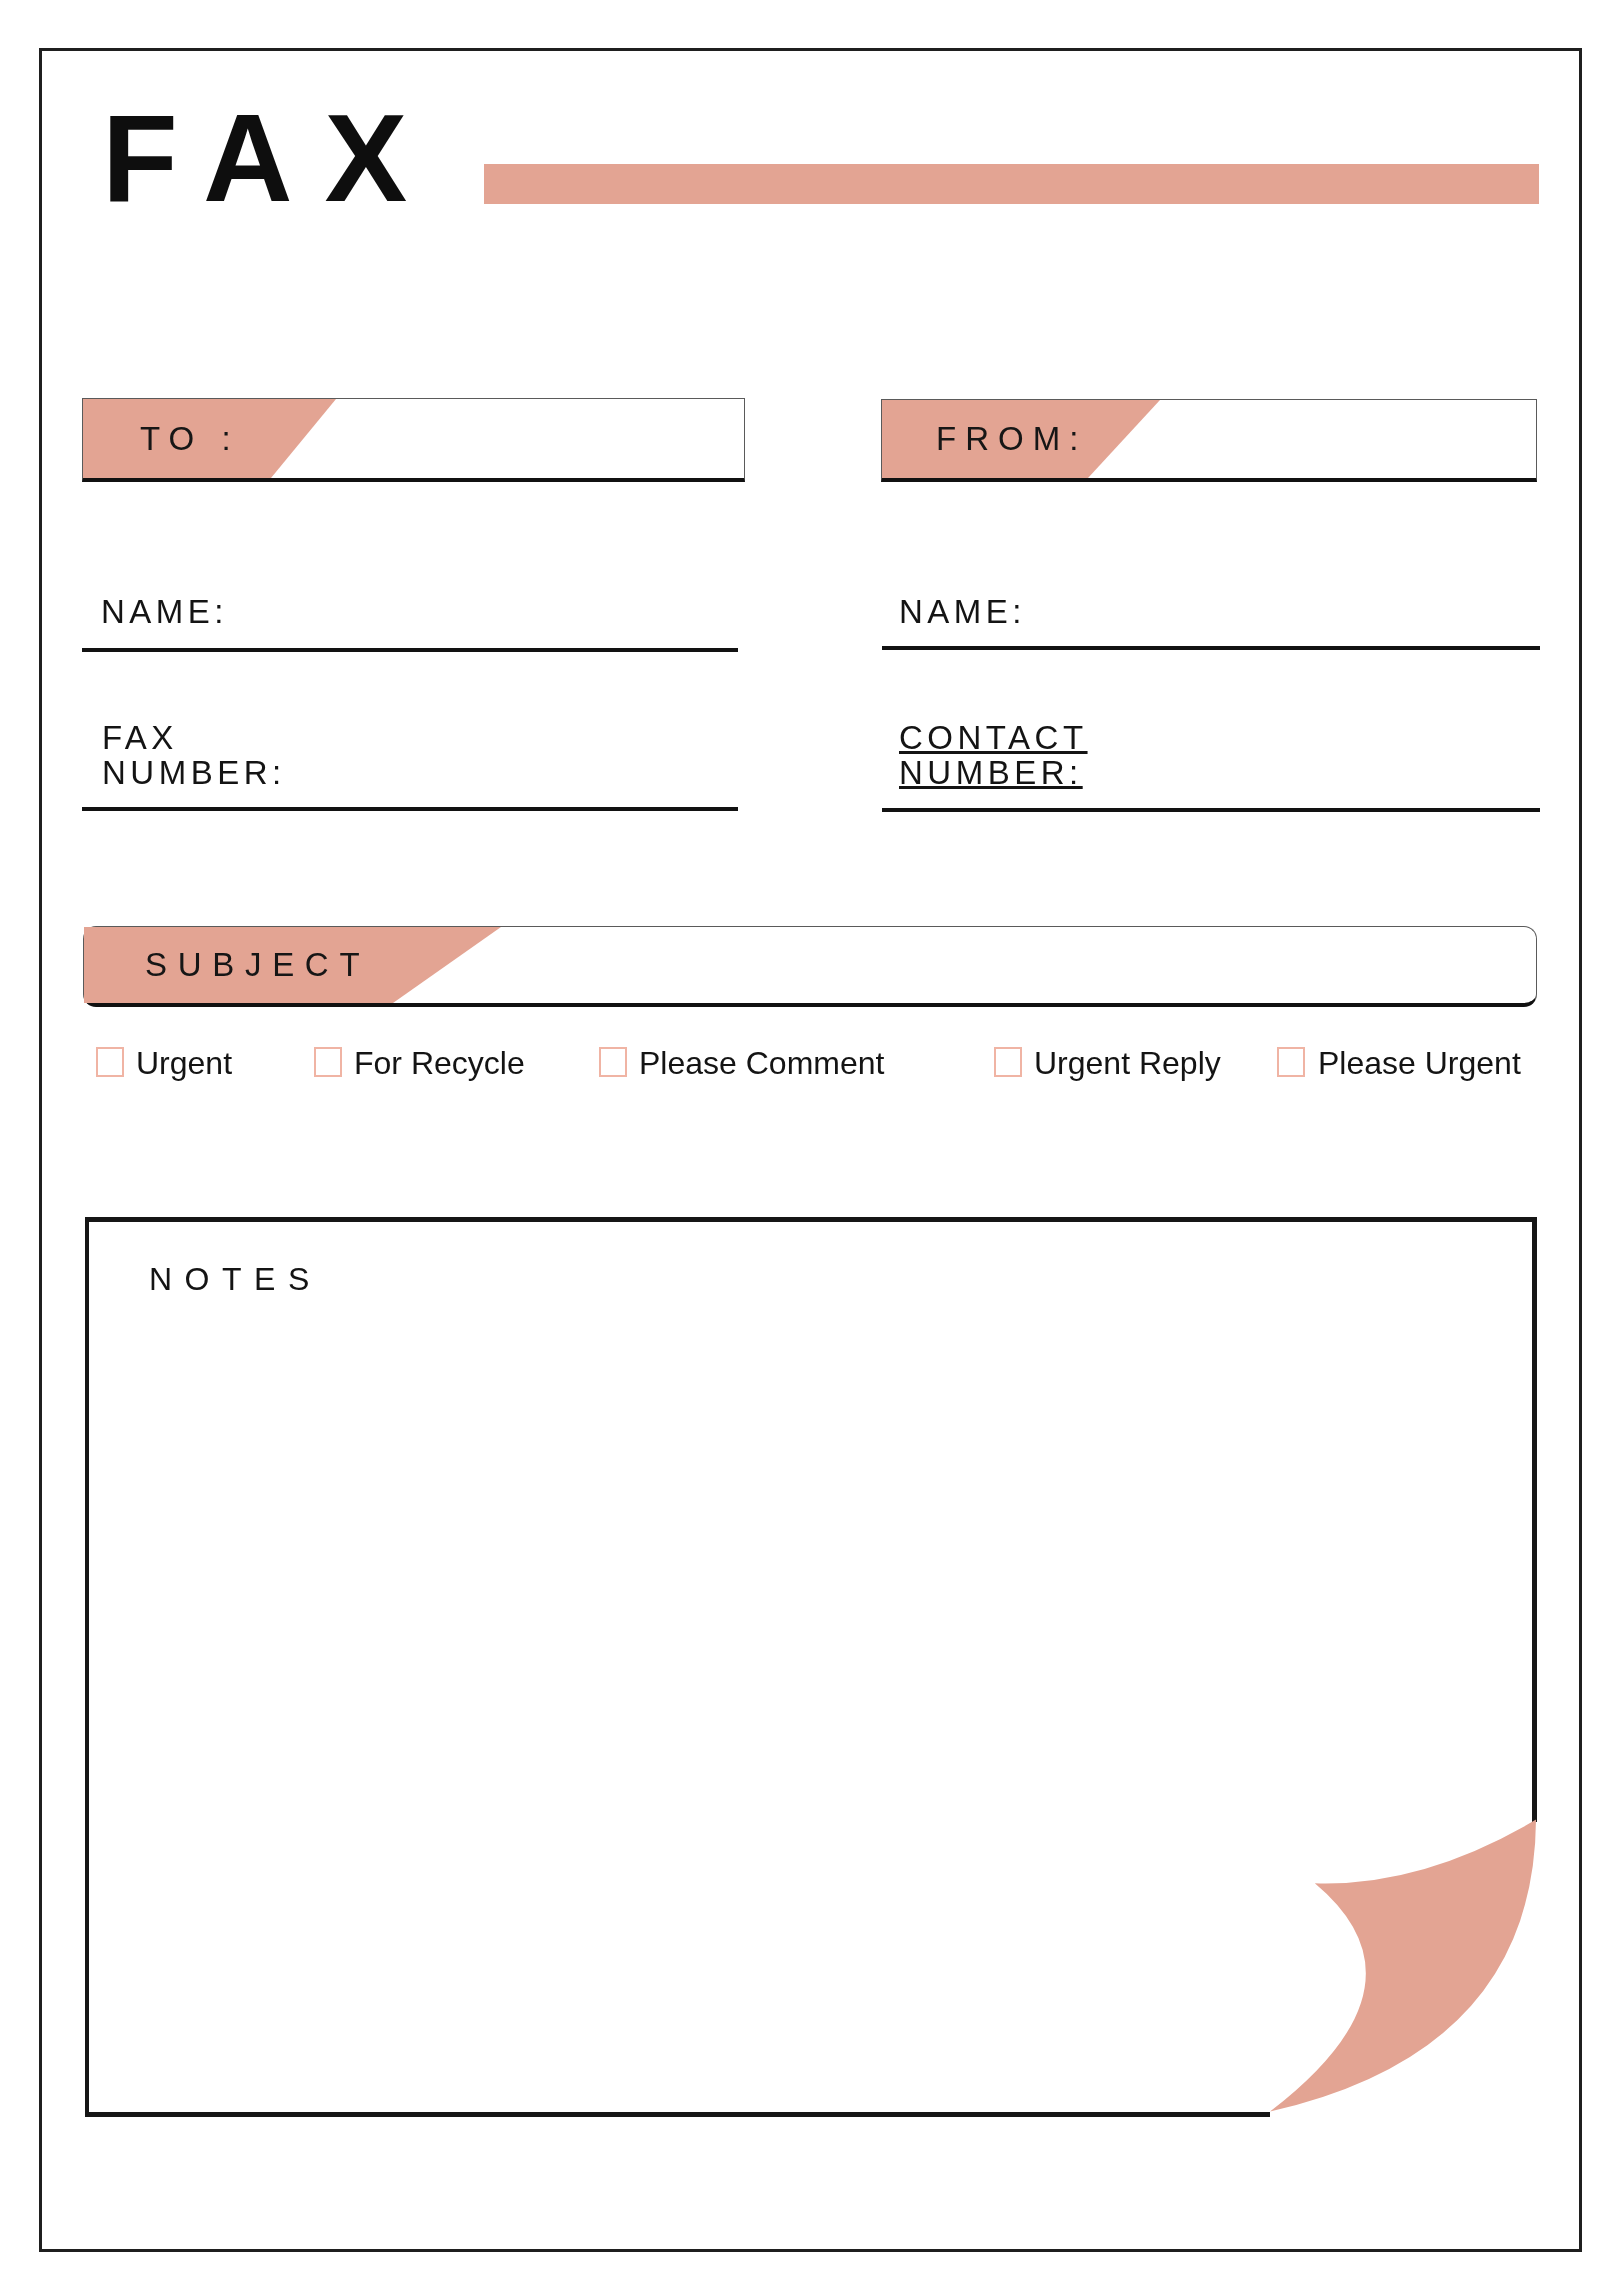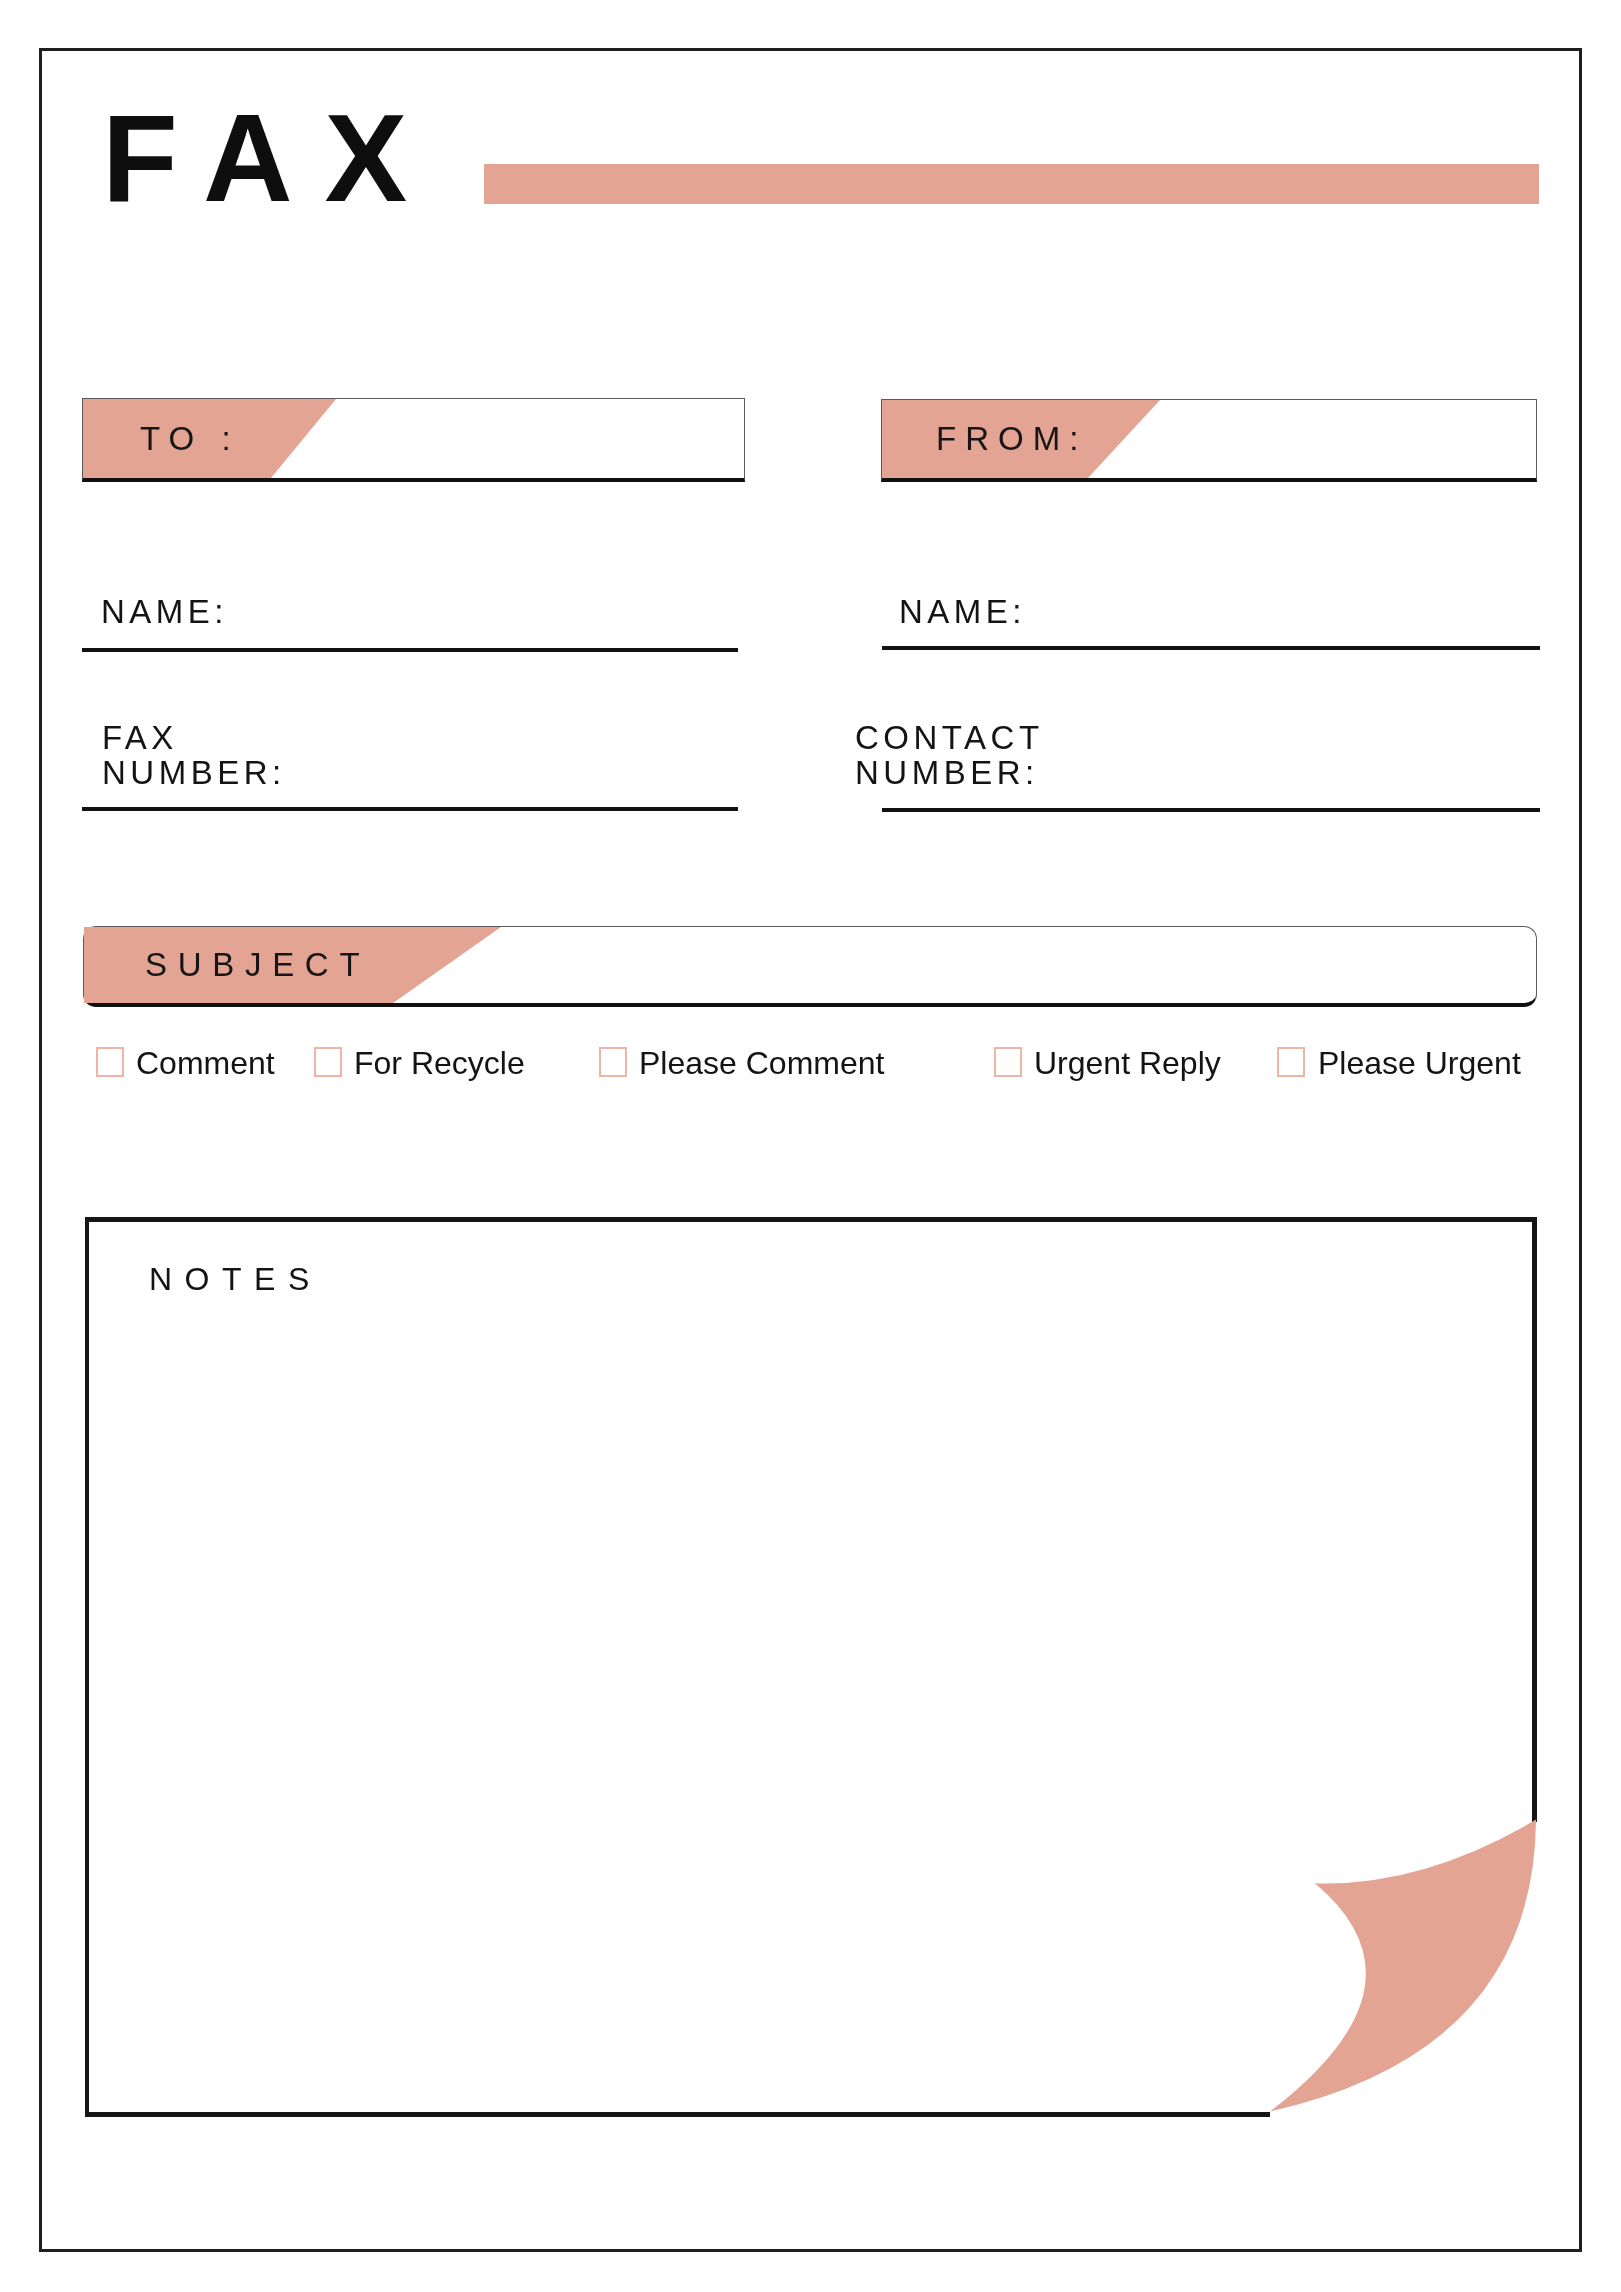--- a/index.html
+++ b/index.html
@@ -37,21 +37,21 @@
   .subject-box .box-label{left:61px;letter-spacing:10.7px;}
   .box-input{position:absolute;inset:0;background:transparent;}
 
   .field-label{
     position:absolute;font-size:33px;letter-spacing:4.5px;line-height:35px;
     color:#141414;white-space:nowrap;margin-top:6px;
   }
   .lbl-to-name{left:101px;top:588px;}
   .lbl-from-name{left:899px;top:588px;}
   .lbl-to-fax{left:102px;top:714px;}
-  .lbl-from-contact{left:855px;top:714px;}
+  .lbl-from-contact{left:899px;top:714px;text-decoration:underline;}
   .fill-line{position:absolute;height:3.6px;background:#121212;}
   .line-to-name{left:82px;top:648px;width:656px;}
   .line-from-name{left:882px;top:646px;width:658px;}
   .line-to-fax{left:82px;top:807px;width:656px;}
   .line-from-contact{left:882px;top:808px;width:658px;}
 
   .checkbox{
     position:absolute;top:1047px;width:28px;height:30px;box-sizing:border-box;
     border:2.7px solid #F0B4A4;background:#ffffff;
   }
@@ -107,21 +107,21 @@
   <span class="field-label lbl-from-contact"><span>CONTACT</span><br><span>NUMBER:</span></span>
   <div class="fill-line line-from-contact"></div>
 
   <div class="field-box subject-box">
     <div class="slash subject-slash"></div>
     <span class="box-label">SUBJECT</span>
     <div class="box-input"></div>
   </div>
 
   <div class="checkbox cb-1"></div>
-  <span class="checkbox-label cbl-1">Comment</span>
+  <span class="checkbox-label cbl-1">Urgent</span>
 
   <div class="checkbox cb-2"></div>
   <span class="checkbox-label cbl-2">For Recycle</span>
 
   <div class="checkbox cb-3"></div>
   <span class="checkbox-label cbl-3">Please Comment</span>
 
   <div class="checkbox cb-4"></div>
   <span class="checkbox-label cbl-4">Urgent Reply</span>
 

